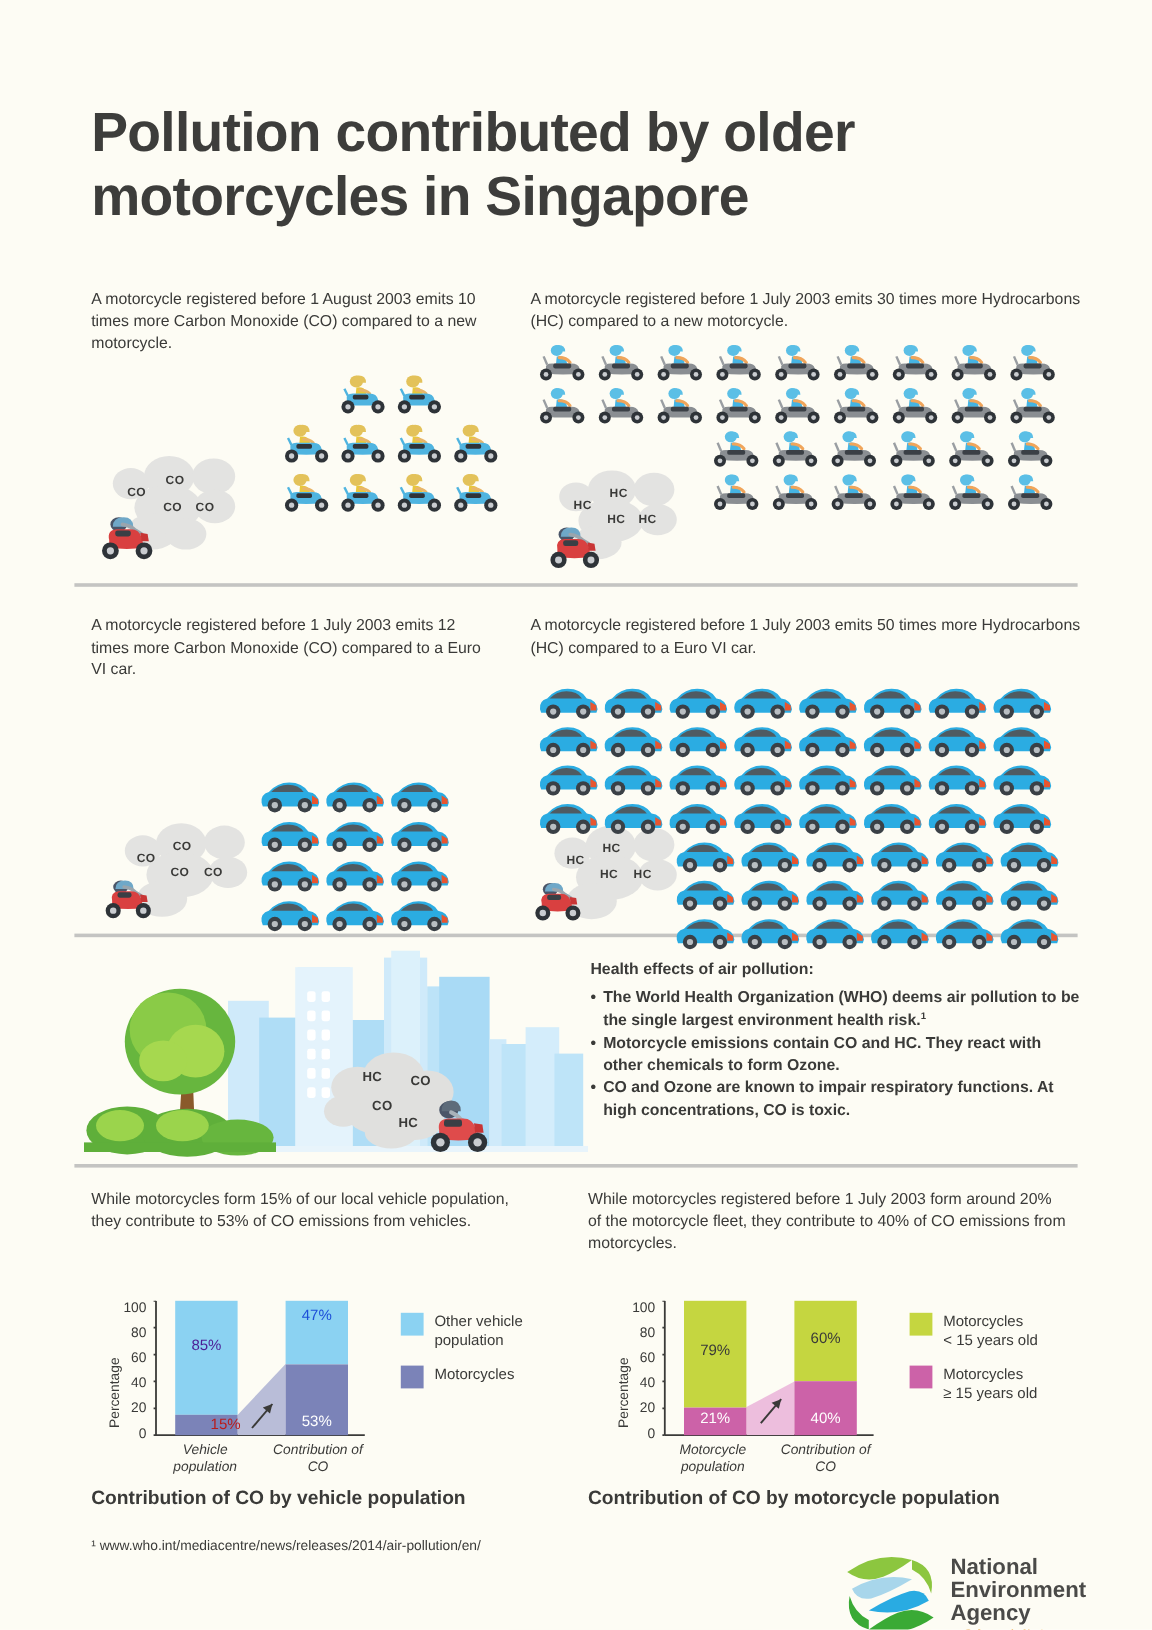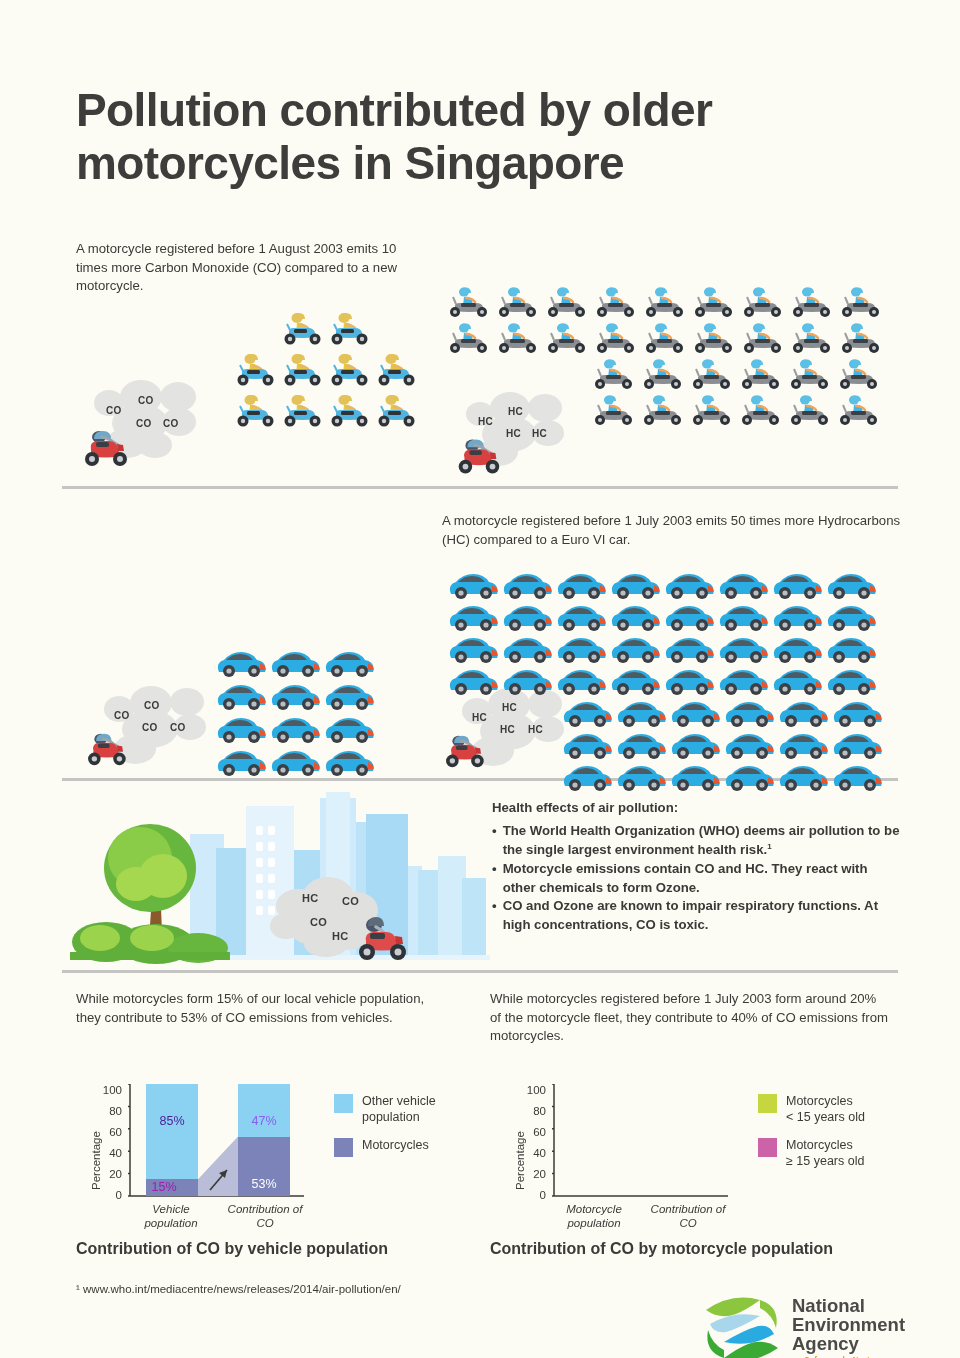--- a/index.html
+++ b/index.html
@@ -83,20 +83,21 @@
 <div class="page">
 
   <div class="title">Pollution contributed by older motorcycles in Singapore</div>
 
   <div class="divider" style="top:446px;"></div>
   <div class="divider" style="top:738px;"></div>
   <div class="divider" style="top:930px;"></div>
 
   <div class="blurb" style="left:76px; top:200px; width:345px;">A motorcycle registered before 1 August 2003 emits 10 times more Carbon Monoxide (CO) compared to a new motorcycle.</div>
 
+  <div class="blurb" style="left:442px; top:200px; width:460px;">A motorcycle registered before 1 July 2003 emits 30 times more Hydrocarbons (HC) compared to a new motorcycle.</div>
 
   <div class="panel" style="left:76px; top:338px; width:170px; height:100px;">
 
     <div class="puff" style="left:18px; top:12px; width:30px; height:26px;"></div>
     <div class="puff" style="left:44px; top:2px;  width:42px; height:34px;"></div>
     <div class="puff" style="left:84px; top:4px;  width:36px; height:30px;"></div>
     <div class="puff" style="left:36px; top:26px; width:56px; height:38px;"></div>
     <div class="puff" style="left:86px; top:30px; width:34px; height:28px;"></div>
     <div class="puff" style="left:30px; top:50px; width:42px; height:30px;"></div>
     <div class="puff" style="left:62px; top:54px; width:34px; height:26px;"></div>
@@ -678,20 +679,21 @@
           <rect x="17" y="17" width="15" height="4" rx="1.5" fill="#3b4046"></rect>
           <path d="M9 11 l3 7" stroke="#9a9ea2" stroke-width="2" fill="none"></path>
           <circle cx="11" cy="26" r="5" fill="#2e3338"></circle>
           <circle cx="11" cy="26" r="2" fill="#c9ccd0"></circle>
           <circle cx="38" cy="26" r="5" fill="#2e3338"></circle>
           <circle cx="38" cy="26" r="2" fill="#c9ccd0"></circle>
         </svg>
       </div>
   </div>
 
+  <div class="blurb" style="left:76px; top:472px; width:330px;">A motorcycle registered before 1 July 2003 emits 12 times more Carbon Monoxide (CO) compared to a Euro VI car.</div>
 
   <div class="blurb" style="left:442px; top:472px; width:460px;">A motorcycle registered before 1 July 2003 emits 50 times more Hydrocarbons (HC) compared to a Euro VI car.</div>
 
   <div class="panel" style="left:86px; top:648px; width:160px; height:90px;">
     <div class="puff" style="left:18px; top:8px;  width:30px; height:26px;"></div>
     <div class="puff" style="left:44px; top:-2px; width:42px; height:34px;"></div>
     <div class="puff" style="left:84px; top:0px;  width:34px; height:28px;"></div>
     <div class="puff" style="left:36px; top:22px; width:56px; height:38px;"></div>
     <div class="puff" style="left:88px; top:26px; width:32px; height:26px;"></div>
     <div class="puff" style="left:28px; top:46px; width:42px; height:30px;"></div>
@@ -1450,25 +1452,25 @@
         <polygon points="68,95.2 108,52.6 108,112 68,112" fill="#B9BDD8"></polygon>
         <g stroke="#3a3a38" stroke-width="1.6">
           <line x1="80" y1="106" x2="97" y2="86"></line>
           <polygon points="97,86 89,89 95,94" fill="#3a3a38" stroke="none"></polygon>
         </g>
       </svg>
 
       <div class="bar" style="left:16px; top:0px; width:52px; height:95.2px; background:#8BD2F2;"></div>
       <div class="bar" style="left:16px; top:95.2px; width:52px; height:16.8px; background:#7B83B8;"></div>
       <div class="barlabel" style="left:16px; top:30px; width:52px; color:#4c1d95;">85%</div>
-      <div class="barlabel" style="left:8px; top:96px; width:52px; color:#a21caf;">15%</div>
+      <div class="barlabel" style="left:32px; top:96px; width:52px; color:#b91c1c;">15%</div>
 
       <div class="bar" style="left:108px; top:0px; width:52px; height:52.6px; background:#8BD2F2;"></div>
       <div class="bar" style="left:108px; top:52.6px; width:52px; height:59.4px; background:#7B83B8;"></div>
-      <div class="barlabel" style="left:108px; top:30px; width:52px; color:#8b5cf6;">47%</div>
+      <div class="barlabel" style="left:108px; top:5px; width:52px; color:#1d4ed8;">47%</div>
       <div class="barlabel" style="left:108px; top:93px; width:52px; color:#ffffff;">53%</div>
     </div>
 
     <div class="catlabel" style="left:52px; top:142px; width:82px;">
       <span>Vehicle population</span>
     </div>
     <div class="catlabel" style="left:142px; top:142px; width:90px;">
       <span>Contribution of CO</span>
     </div>
 
@@ -1499,20 +1501,39 @@
       <line x1="2" y1="112" x2="176" y2="112" stroke="#3a3a38" stroke-width="1.5"></line>
       <g stroke="#3a3a38" stroke-width="1.5">
         <line x1="2" y1="0" x2="-5" y2="0"></line>
         <line x1="2" y1="22.4" x2="-5" y2="22.4"></line>
         <line x1="2" y1="44.8" x2="-5" y2="44.8"></line>
         <line x1="2" y1="67.2" x2="-5" y2="67.2"></line>
         <line x1="2" y1="89.6" x2="-5" y2="89.6"></line>
         <line x1="2" y1="112" x2="-5" y2="112"></line>
       </g>
     </svg>
+    <div class="plot" style="left:62px; top:24px; width:176px; height:112px;">
+      <svg width="176" height="112" style="position:absolute; left:0; top:0;">
+        <polygon points="68,88.5 108,67.2 108,112 68,112" fill="#EDBEDD"></polygon>
+        <g stroke="#3a3a38" stroke-width="1.6">
+          <line x1="80" y1="102" x2="97" y2="82"></line>
+          <polygon points="97,82 89,85 95,90" fill="#3a3a38" stroke="none"></polygon>
+        </g>
+      </svg>
+
+      <div class="bar" style="left:16px; top:0px; width:52px; height:88.5px; background:#C5D640;"></div>
+      <div class="bar" style="left:16px; top:88.5px; width:52px; height:23.5px; background:#CC62A8;"></div>
+      <div class="barlabel" style="left:16px; top:34px; width:52px; color:#3a3a38;">79%</div>
+      <div class="barlabel" style="left:16px; top:91px; width:52px; color:#ffffff;">21%</div>
+
+      <div class="bar" style="left:108px; top:0px; width:52px; height:67.2px; background:#C5D640;"></div>
+      <div class="bar" style="left:108px; top:67.2px; width:52px; height:44.8px; background:#CC62A8;"></div>
+      <div class="barlabel" style="left:108px; top:24px; width:52px; color:#3a3a38;">60%</div>
+      <div class="barlabel" style="left:108px; top:91px; width:52px; color:#ffffff;">40%</div>
+    </div>
     <div class="catlabel" style="left:58px; top:142px; width:88px;">
       <span>Motorcycle population</span>
     </div>
     <div class="catlabel" style="left:150px; top:142px; width:92px;">
       <span>Contribution of CO</span>
     </div>
     <div style="position:absolute; left:266px; top:33px; width:130px;">
       <div class="legend-item">
         <span class="swatch" style="background:#C5D640;"></span>
         <span class="legend-text">

